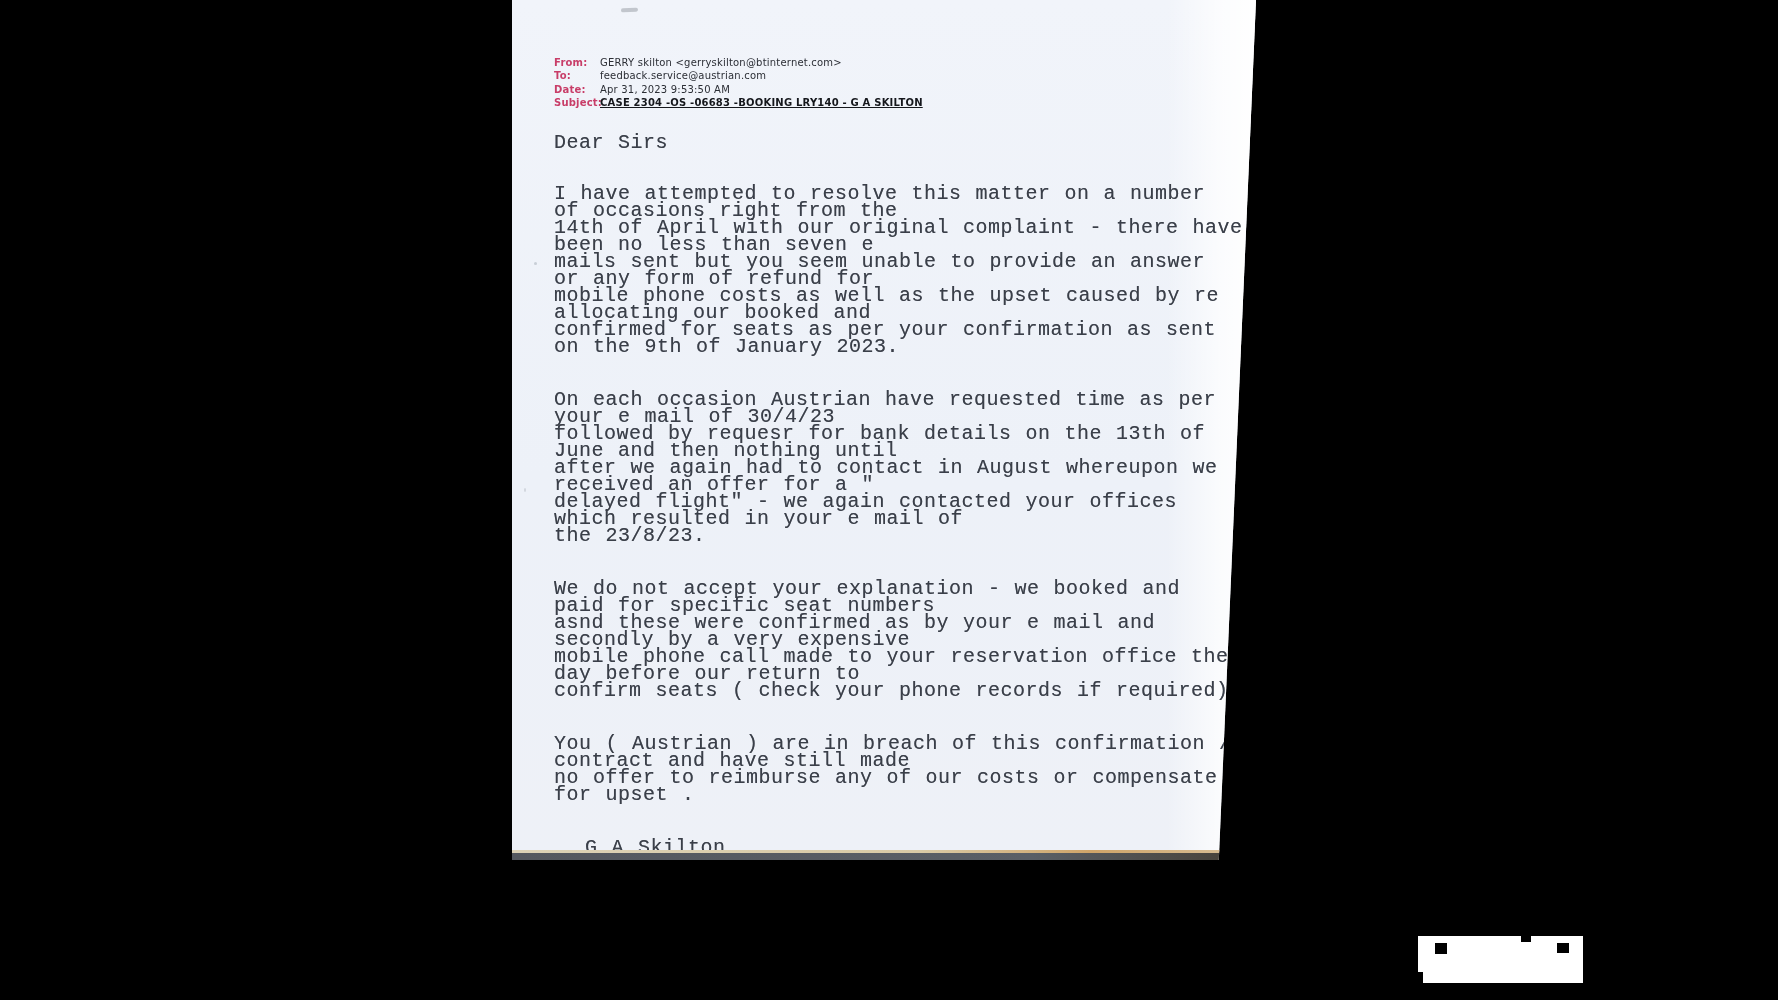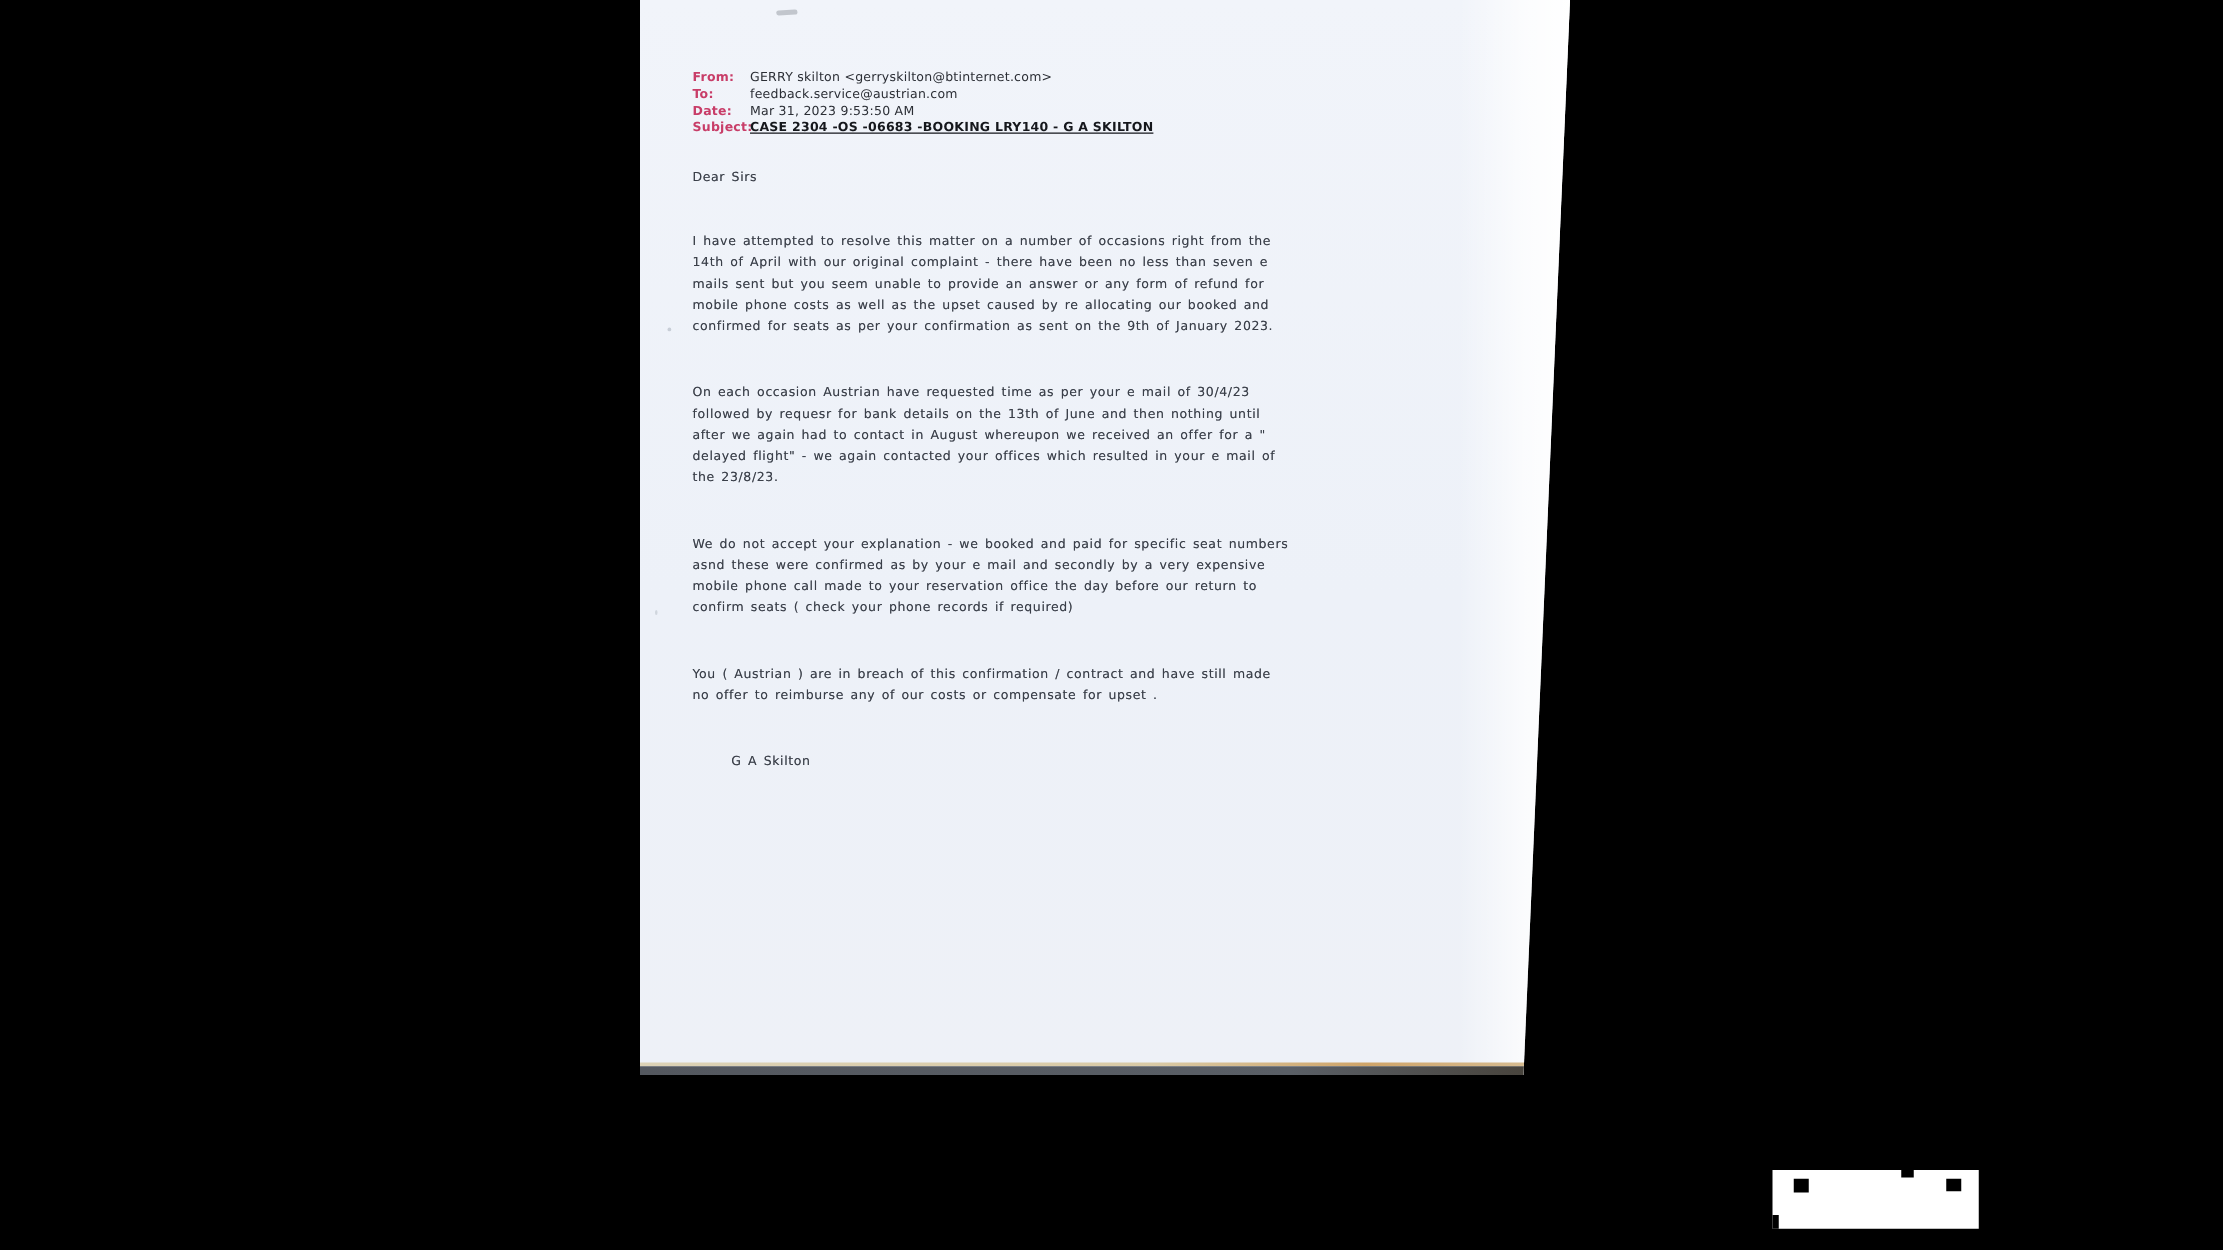--- a/index.html
+++ b/index.html
@@ -34,23 +34,24 @@
     font-size:10px;line-height:13.4px;letter-spacing:.2px;
     color:#2b2e35;
   }
   .hdr-label{font-weight:bold;color:#c83d68;}
   .hdr-value{white-space:nowrap;}
   .subject-value{font-weight:bold;color:#15171c;text-decoration:underline;}
 
   
   .email-body{
     position:absolute;left:42px;top:134px;width:690px;
-    font-size:10px;line-height:17px;color:#3a3f49;
+    font-size:20px;line-height:17px;color:#3a3f49;
     letter-spacing:.5px;word-spacing:1.5px;
     text-shadow:0 0 .5px rgba(58,63,73,.55);
+    font-family:Liberation Mono, monospace;
   }
   .email-body p{margin:0 0 36px 0;white-space:pre-line;}
   p.salutation{margin-bottom:34px;}
   p.p6{margin-bottom:31px;}
   p.closing{margin-bottom:35px;}
   p.signature{margin-bottom:0;margin-left:31px;}
 
   
   .badge{position:absolute;left:1418px;top:936px;width:165px;height:47px;background:#ffffff;}
   .badge-mark{position:absolute;background:#000;}
@@ -69,21 +70,21 @@
   <div class="speck-b"></div>
 
   <div class="email-header">
     <span class="hdr-label">From:</span>
     <span class="hdr-value">GERRY skilton &lt;gerryskilton@btinternet.com&gt;</span>
 
     <span class="hdr-label">To:</span>
     <span class="hdr-value">feedback.service@austrian.com</span>
 
     <span class="hdr-label">Date:</span>
-    <span class="hdr-value">Mar 31, 2023 9:53:50 AM</span>
+    <span class="hdr-value">Apr 31, 2023 9:53:50 AM</span>
 
     <span class="hdr-label">Subject:</span>
     <span class="hdr-value subject-value">CASE 2304 -OS -06683 -BOOKING LRY140 - G A SKILTON</span>
   </div>
 
   <div class="email-body">
     <p class="salutation">Dear Sirs</p>
     <p class="p1">I have attempted to resolve this matter on a number of occasions right from the
 14th of April with our original complaint - there have been no less than seven e
 mails sent but you seem unable to provide an answer or any form of refund for

